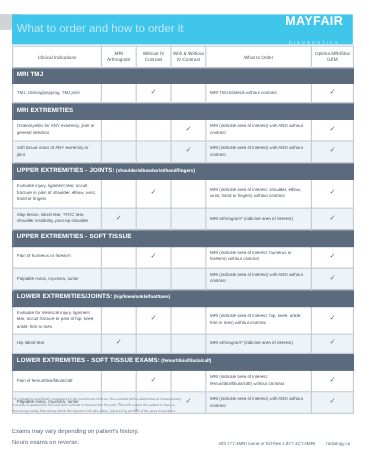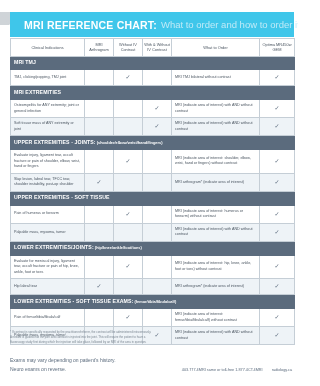--- a/index.html
+++ b/index.html
@@ -103,21 +103,20 @@
   .contact .sep { display: inline-block; width: 7px; }
 </style>
 </head>
 <body>
 
 <div class="page">
 
   <div class="flag"></div>
 
   <div class="masthead">
-    <span class="mast-title">MRI REFERENCE CHART:</span>
     <span class="mast-sub">What to order and how to order it</span>
     <span class="logo">
       <span class="logo-main">MAYFAIR</span><br>
       <span class="logo-sub">DIAGNOSTICS</span>
     </span>
   </div>
 
   <table class="chart">
     <colgroup>
       <col class="c-ind">

